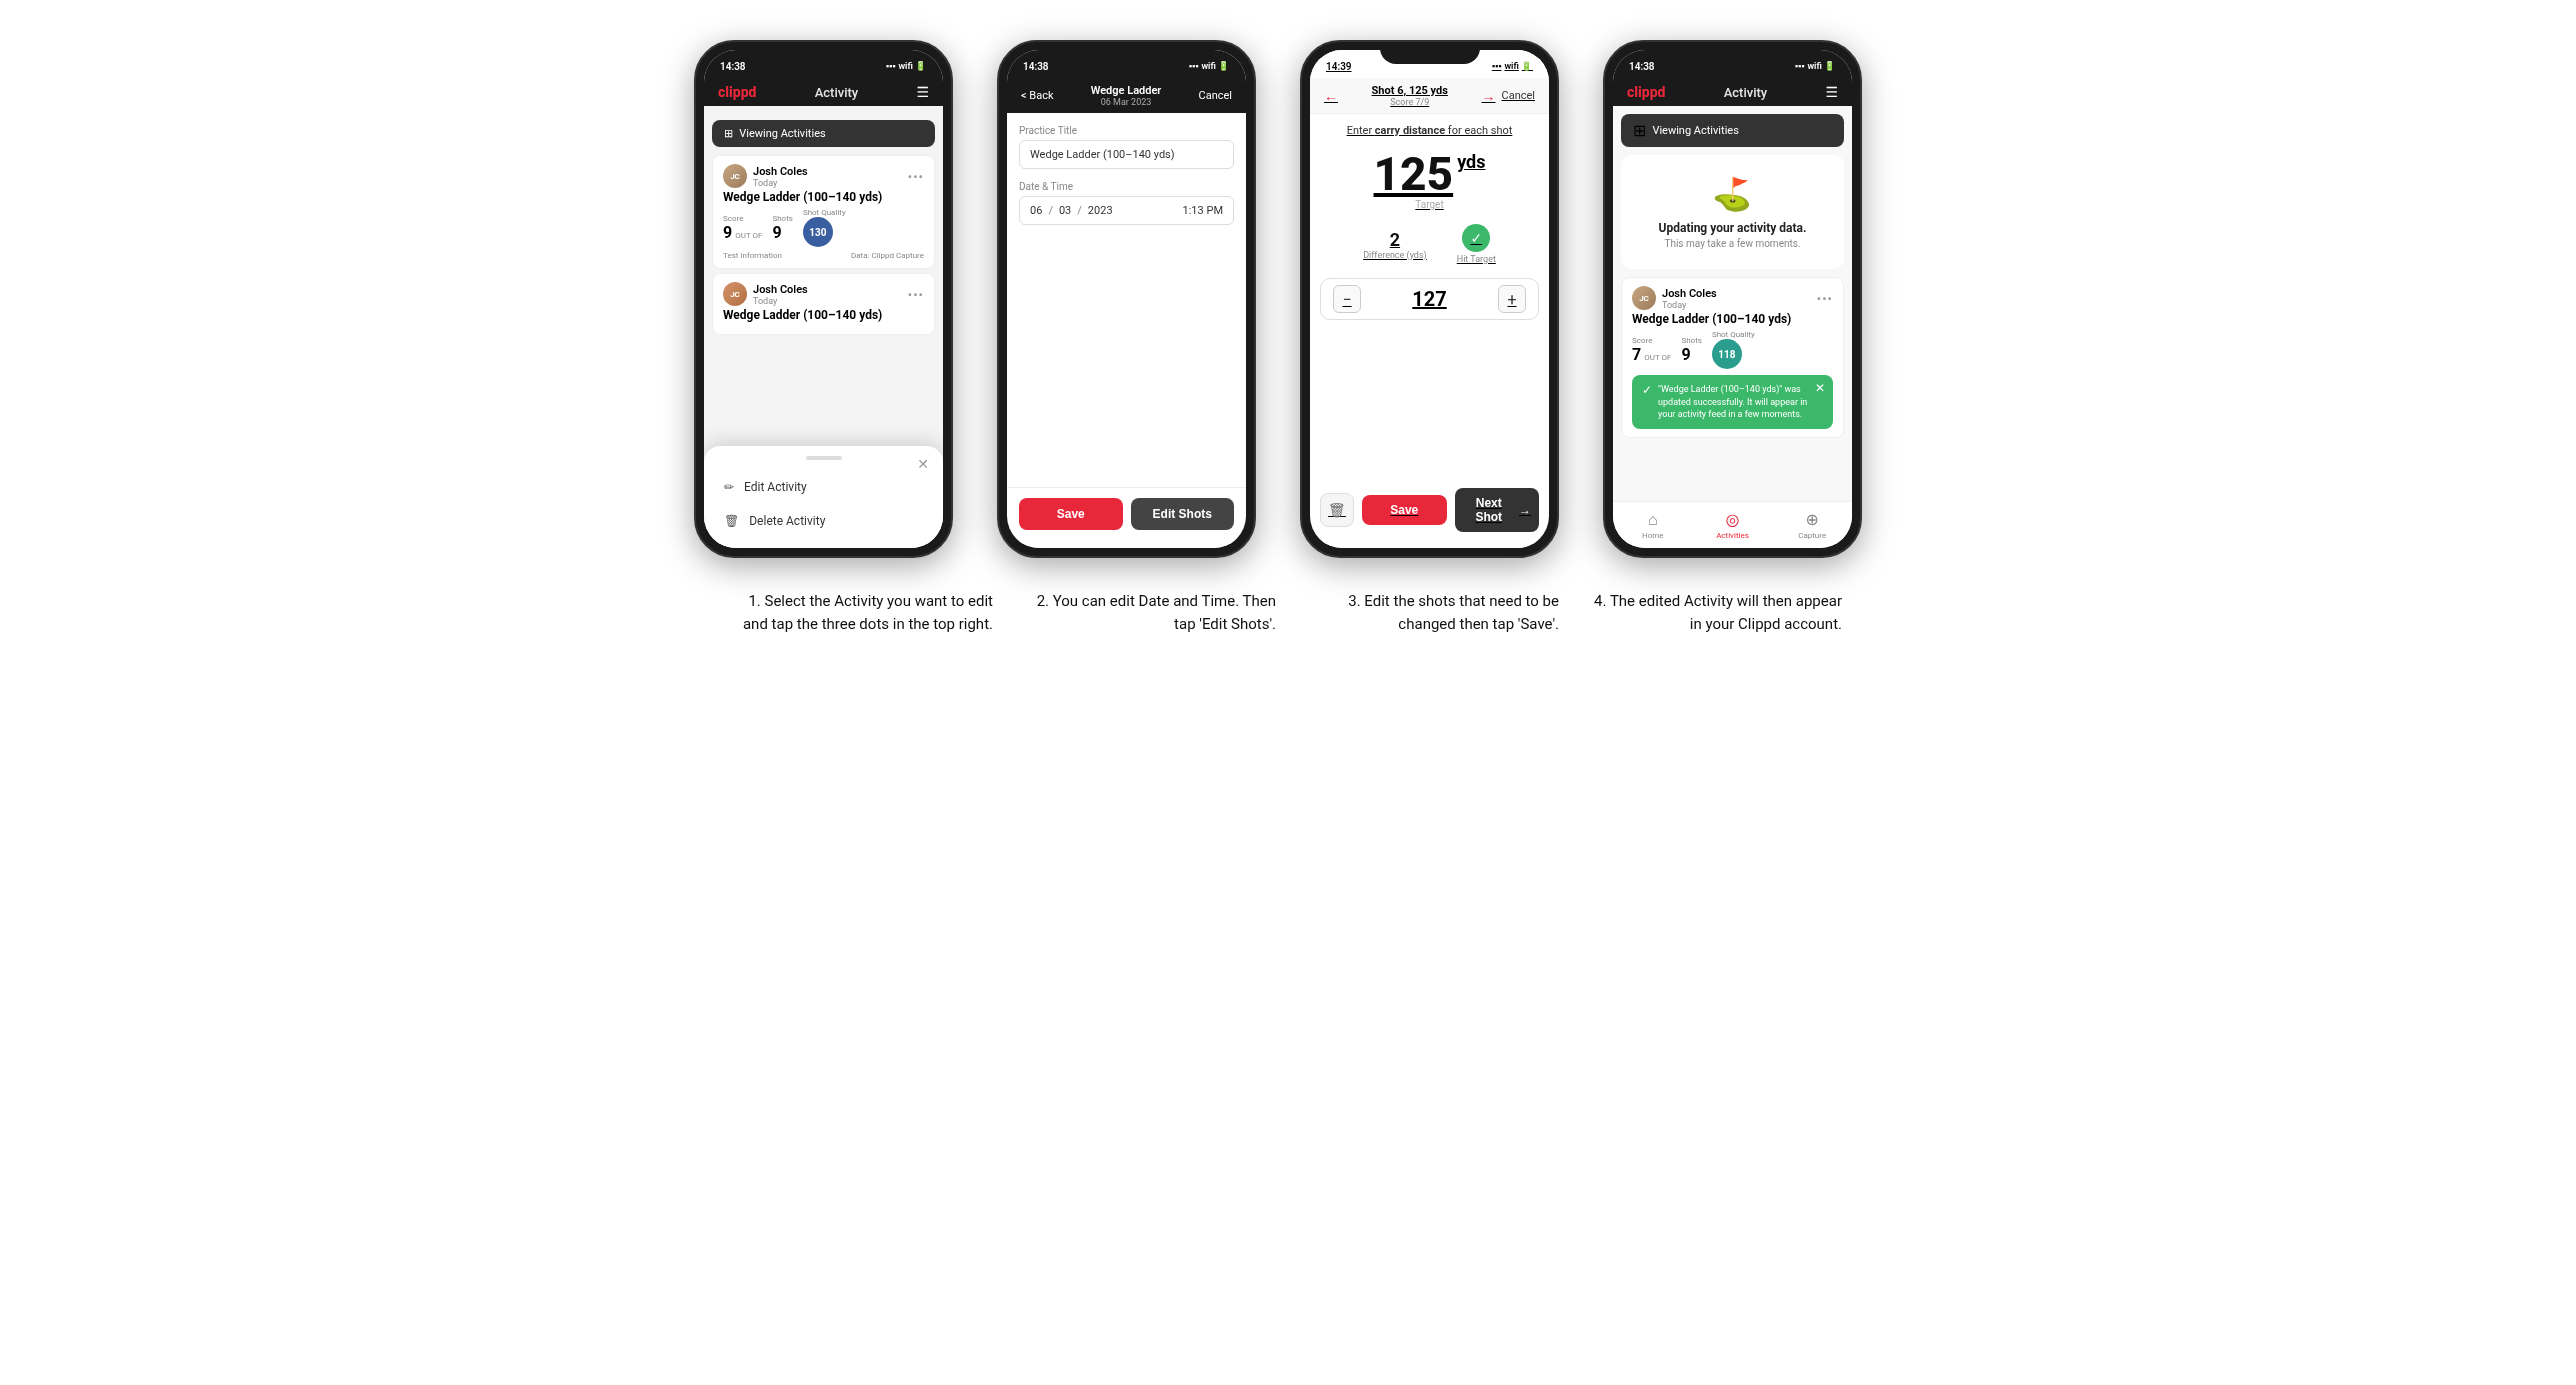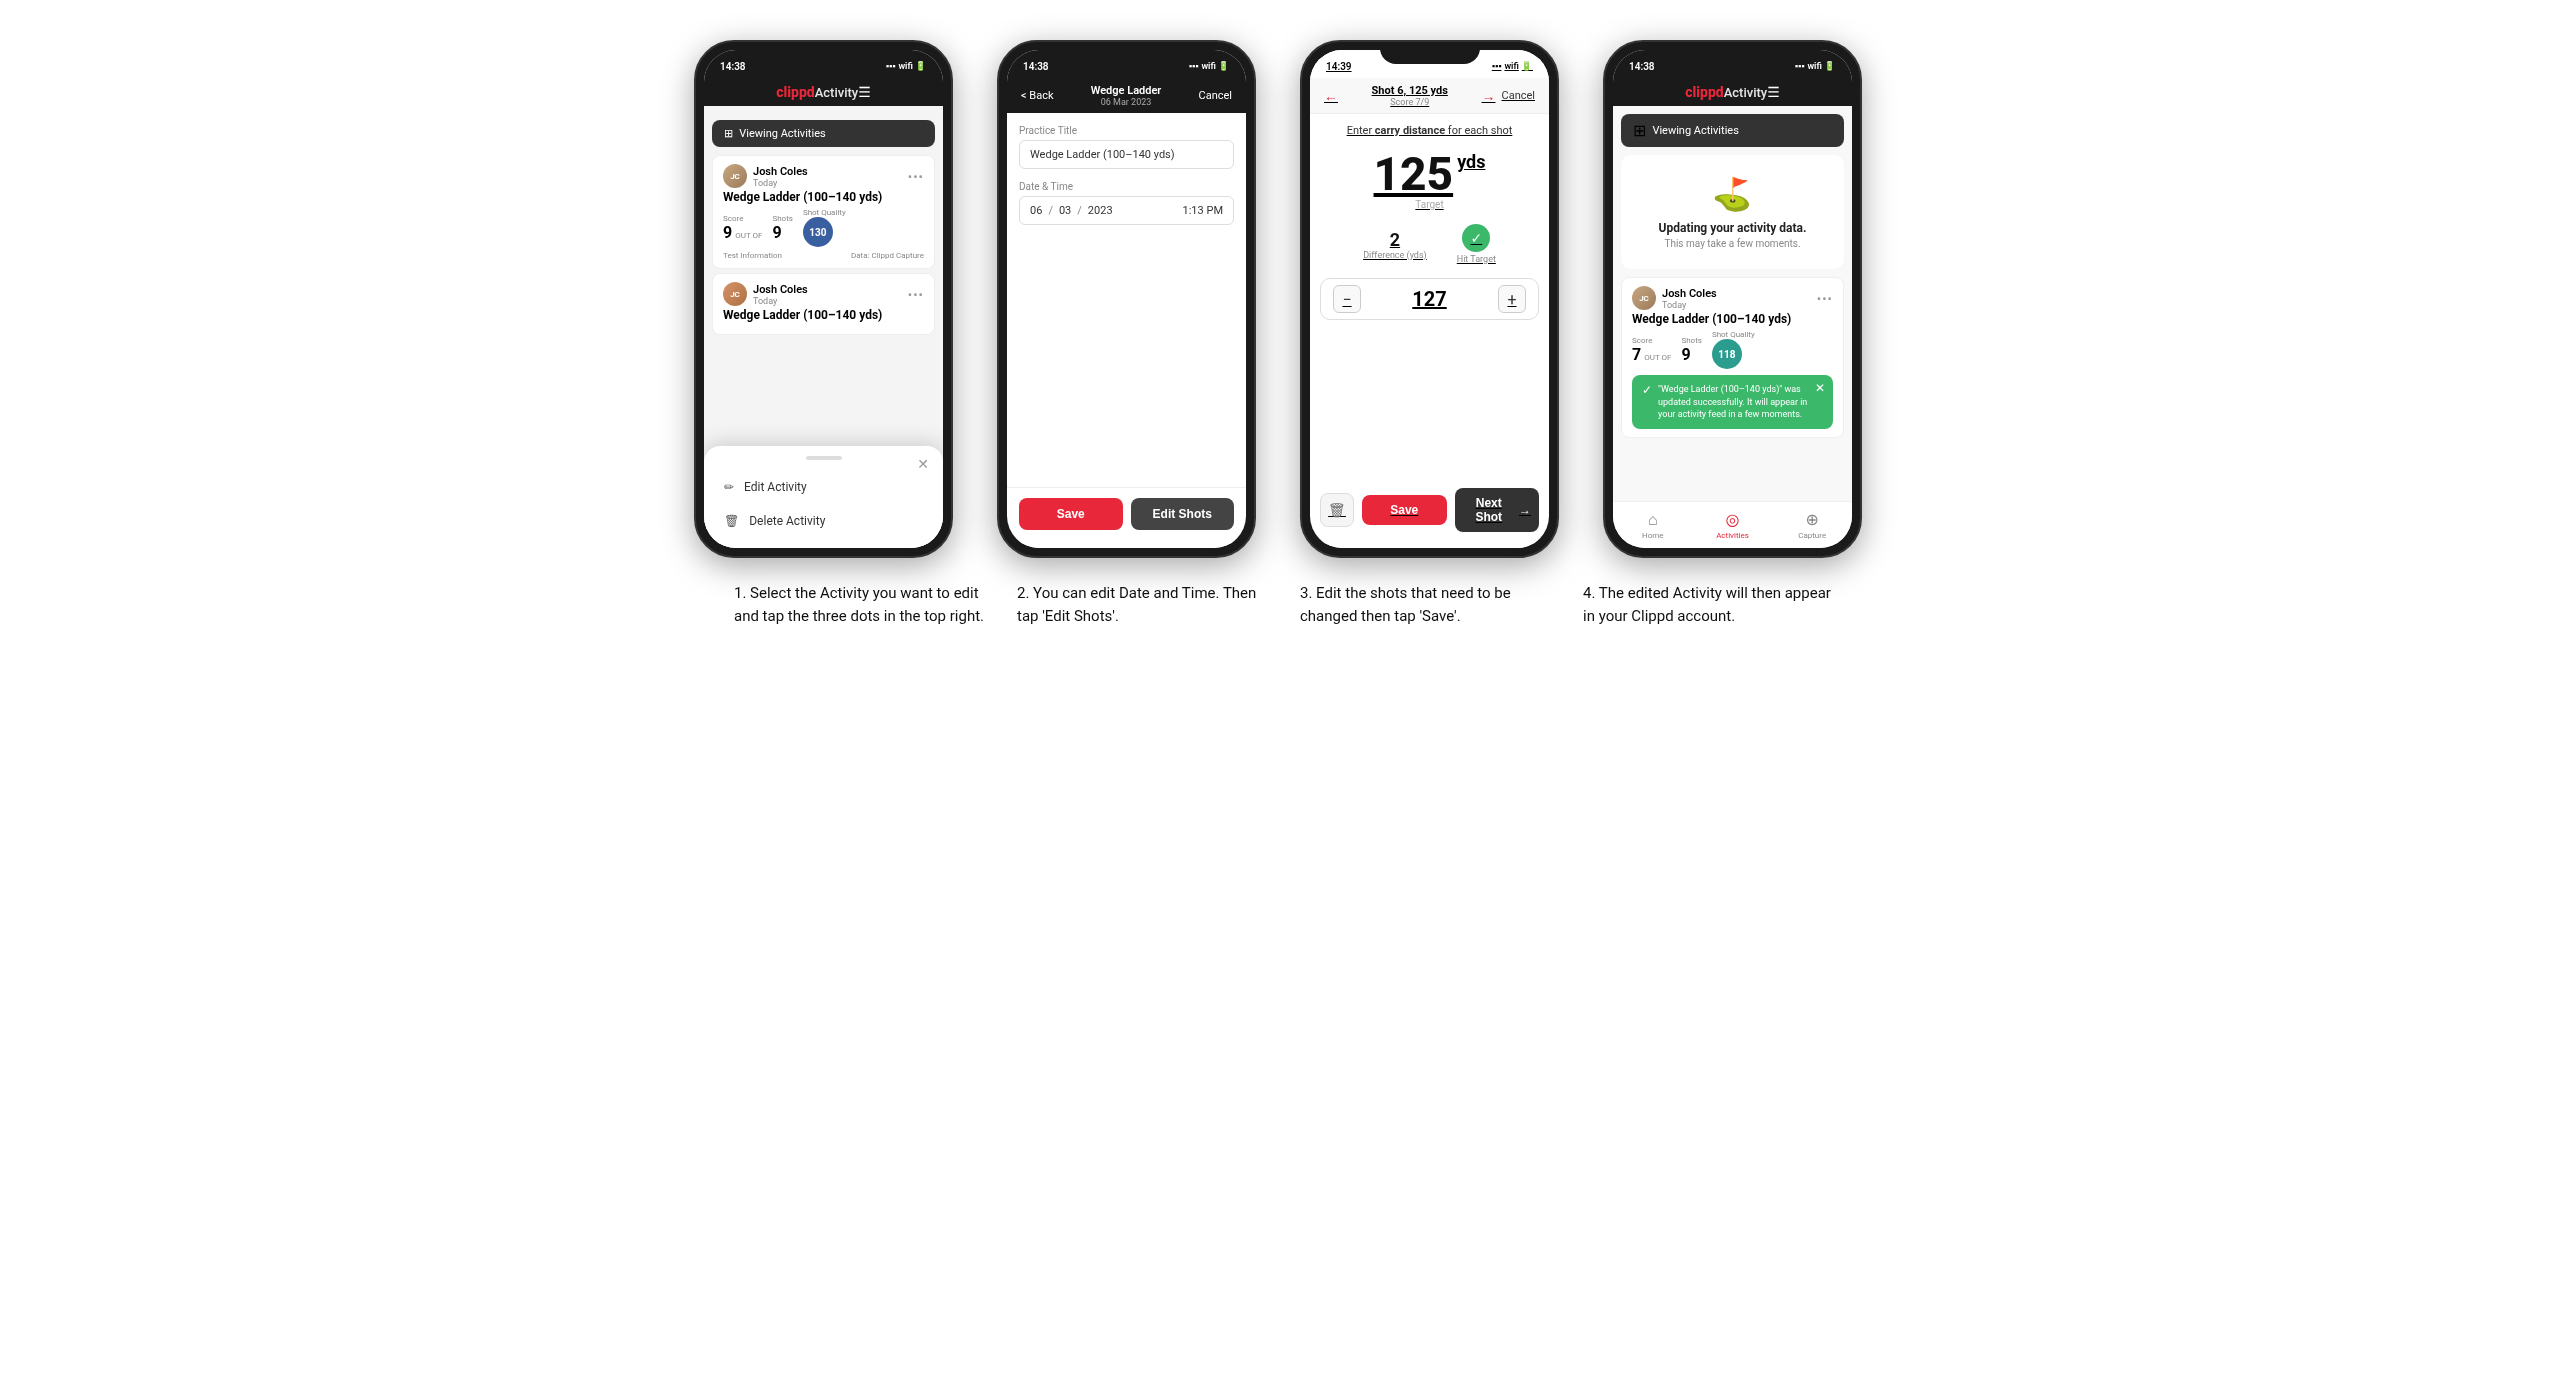--- a/index.html
+++ b/index.html
@@ -70,21 +70,21 @@
     .status-bar.dark { color: #fff; background: #1a1a1a; gap: 14px; }
     .status-bar.light { color: #000; background: #fff; }
     .status-icons { display: flex; gap: 3px; align-items: center; font-size: 9px; }
 
     
     .p1-header {
       background: #1a1a1a;
       padding: 6px 14px;
       display: flex;
       align-items: center;
-      justify-content: center;
+      justify-content: space-between;
     }
     .clippd-logo { color: #e8273a; font-weight: 800; font-size: 14px; }
     .header-title { color: #e5e5e5; font-size: 13px; font-weight: 500; }
     .hamburger { color: #fff; font-size: 14px; }
     .activity-banner {
       background: #333;
       margin: 8px;
       border-radius: 8px;
       padding: 7px 12px;
       display: flex;
@@ -385,22 +385,23 @@
     .tab-icon { font-size: 16px; color: #888; }
     .tab-icon.active { color: #e8273a; }
     .tab-label { font-size: 8px; color: #888; }
     .tab-label.active { color: #e8273a; }
 
     
     .caption-row {
       display: flex;
       gap: 24px;
       justify-content: center;
-      margin-top: 24px;
+      margin-top: 32px;
       width: 100%;
+      text-align: right;
     }
     .caption {
       width: 259px;
       font-size: 15px;
       line-height: 1.5;
       color: #111;
     }
 
     .score-badge-blue {
       background: #3a5fa0;

